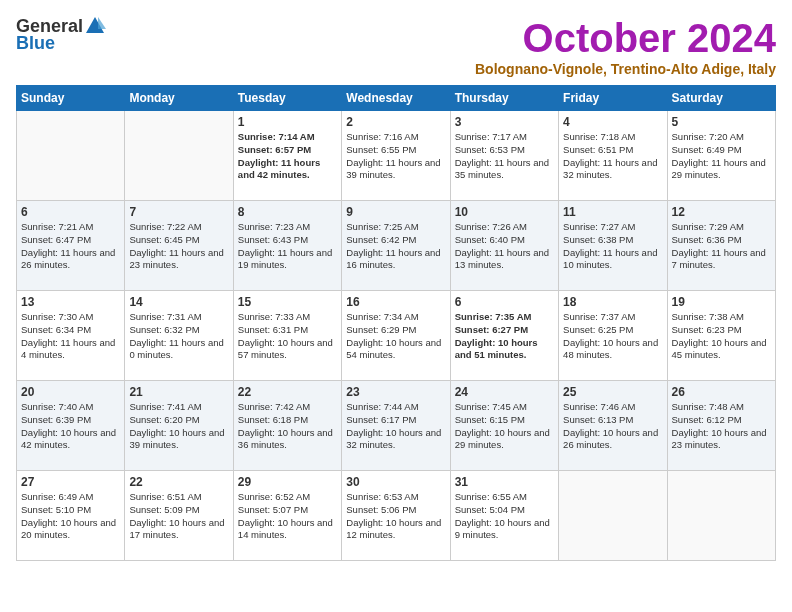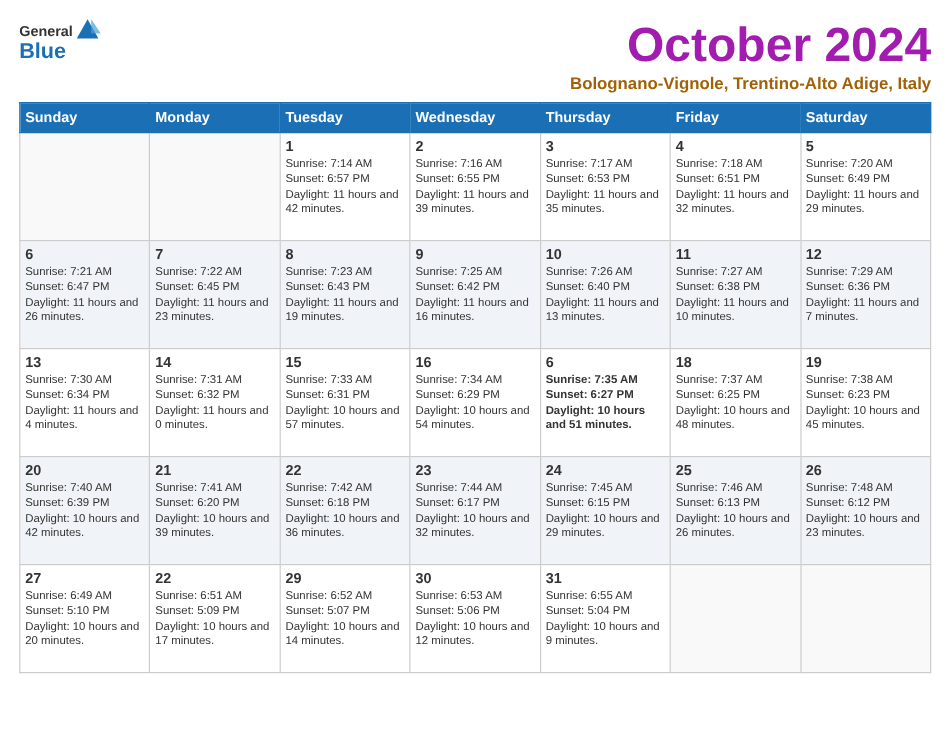--- a/index.html
+++ b/index.html
@@ -15,21 +15,21 @@
       align-items: flex-start;
       justify-content: space-between;
       margin-bottom: 8px;
     }
     .logo {
       display: flex;
       align-items: center;
       gap: 2px;
     }
     .logo-text-general {
-      font-size: 12px;
+      font-size: 18px;
       font-weight: bold;
       color: #333;
     }
     .logo-text-blue {
       font-size: 18px;
       font-weight: bold;
       color: #1a6fb5;
     }
     .title-block {
       text-align: right;
@@ -123,21 +123,21 @@
         <th>Friday</th>
         <th>Saturday</th>
       </tr>
   </thead>
   <tbody id="calendar-body">
   <tr>
         <td class="empty-cell"></td>
         <td class="empty-cell"></td>
         <td>
           <span class="day-number">1</span>
-          <div class="day-info" style="white-space: pre-line;">Sunrise: 7:14 AM
+          <div class="day-info" style="white-space: pre-line; font-weight: bold;">Sunrise: 7:14 AM
 Sunset: 6:57 PM
 Daylight: 11 hours and 42 minutes.</div>
         </td>
         <td>
           <span class="day-number">2</span>
           <div class="day-info" style="white-space: pre-line;">Sunrise: 7:16 AM
 Sunset: 6:55 PM
 Daylight: 11 hours and 39 minutes.</div>
         </td>
         <td>

